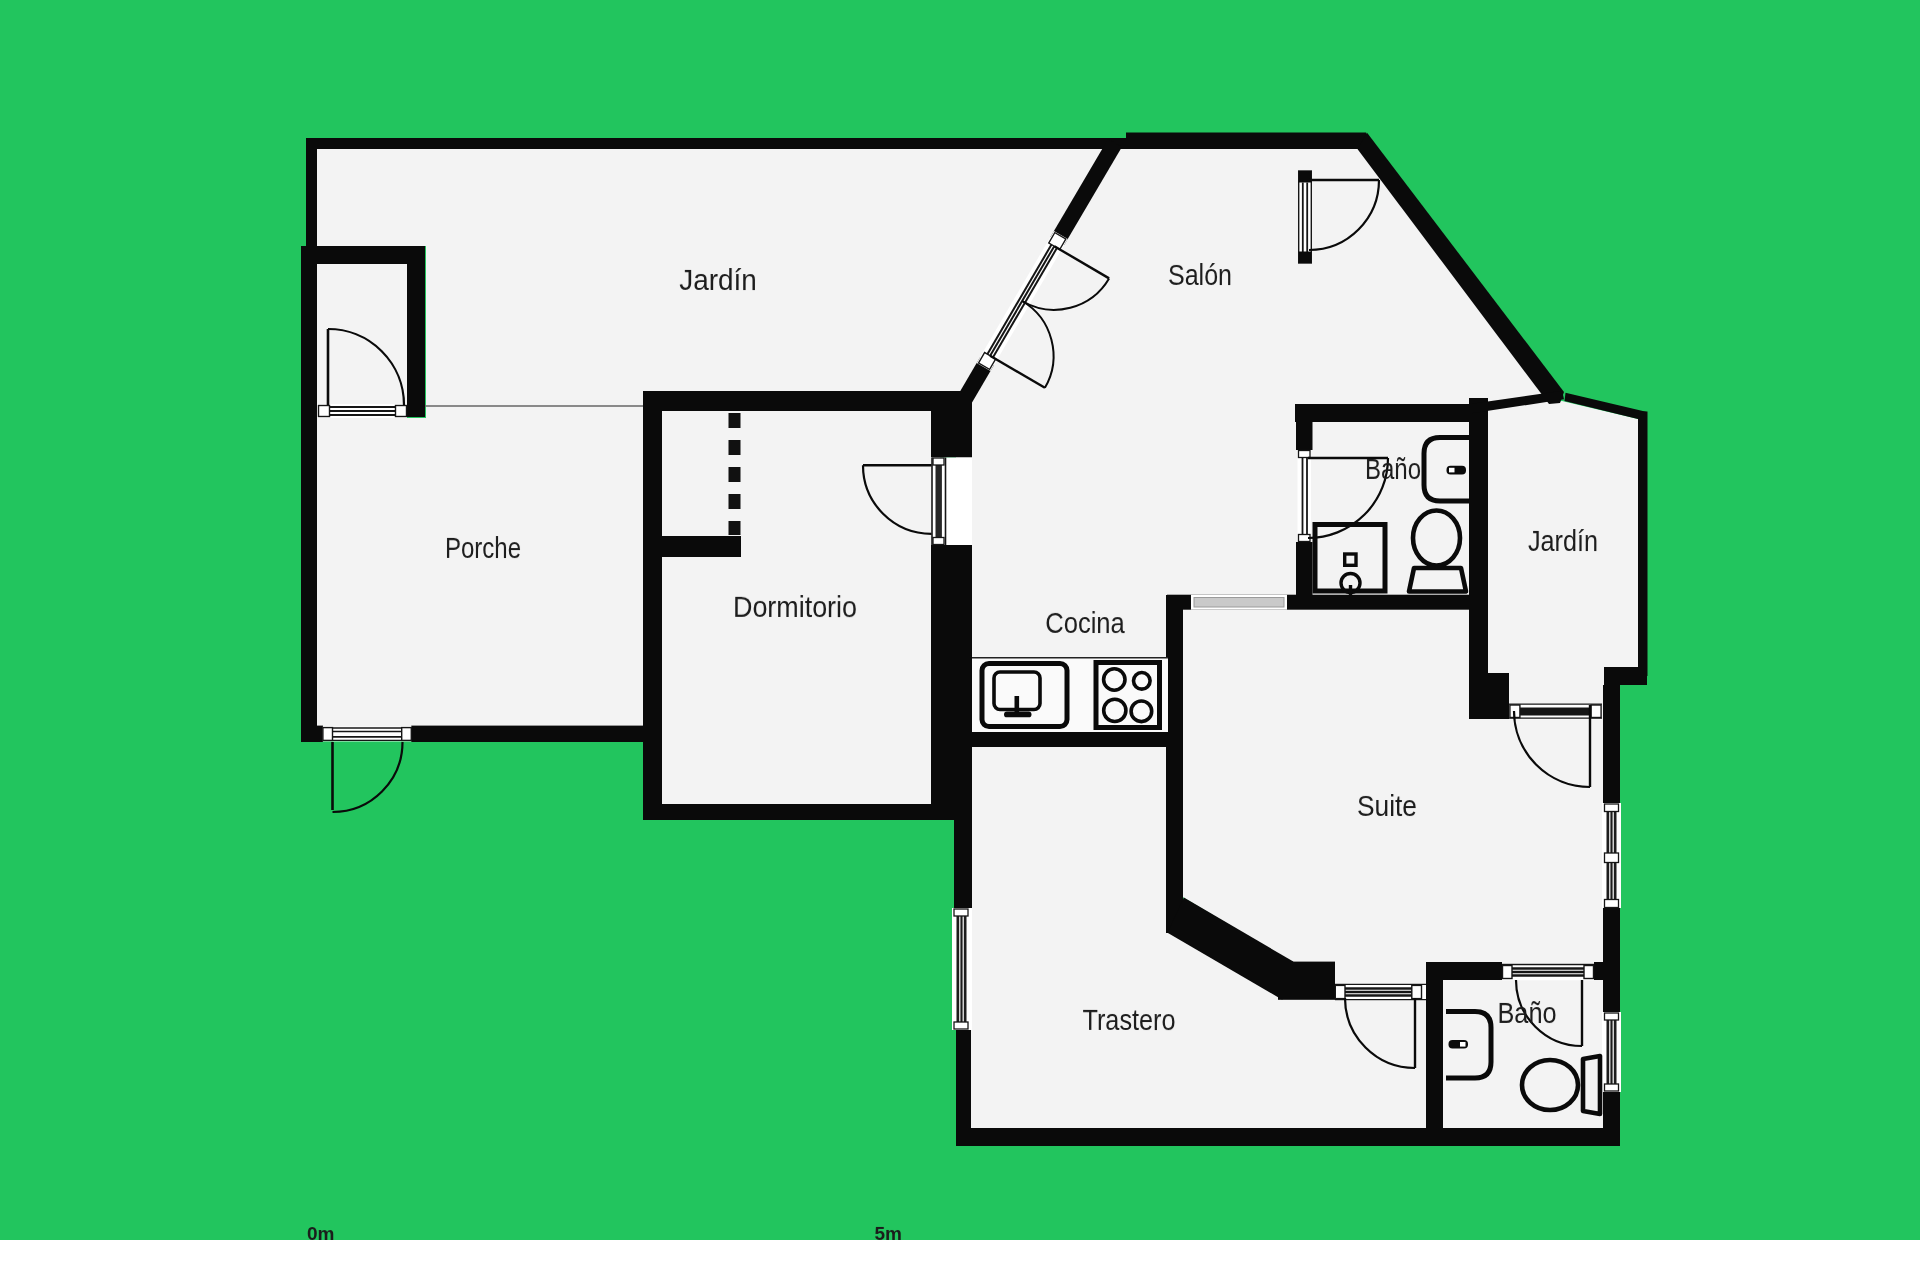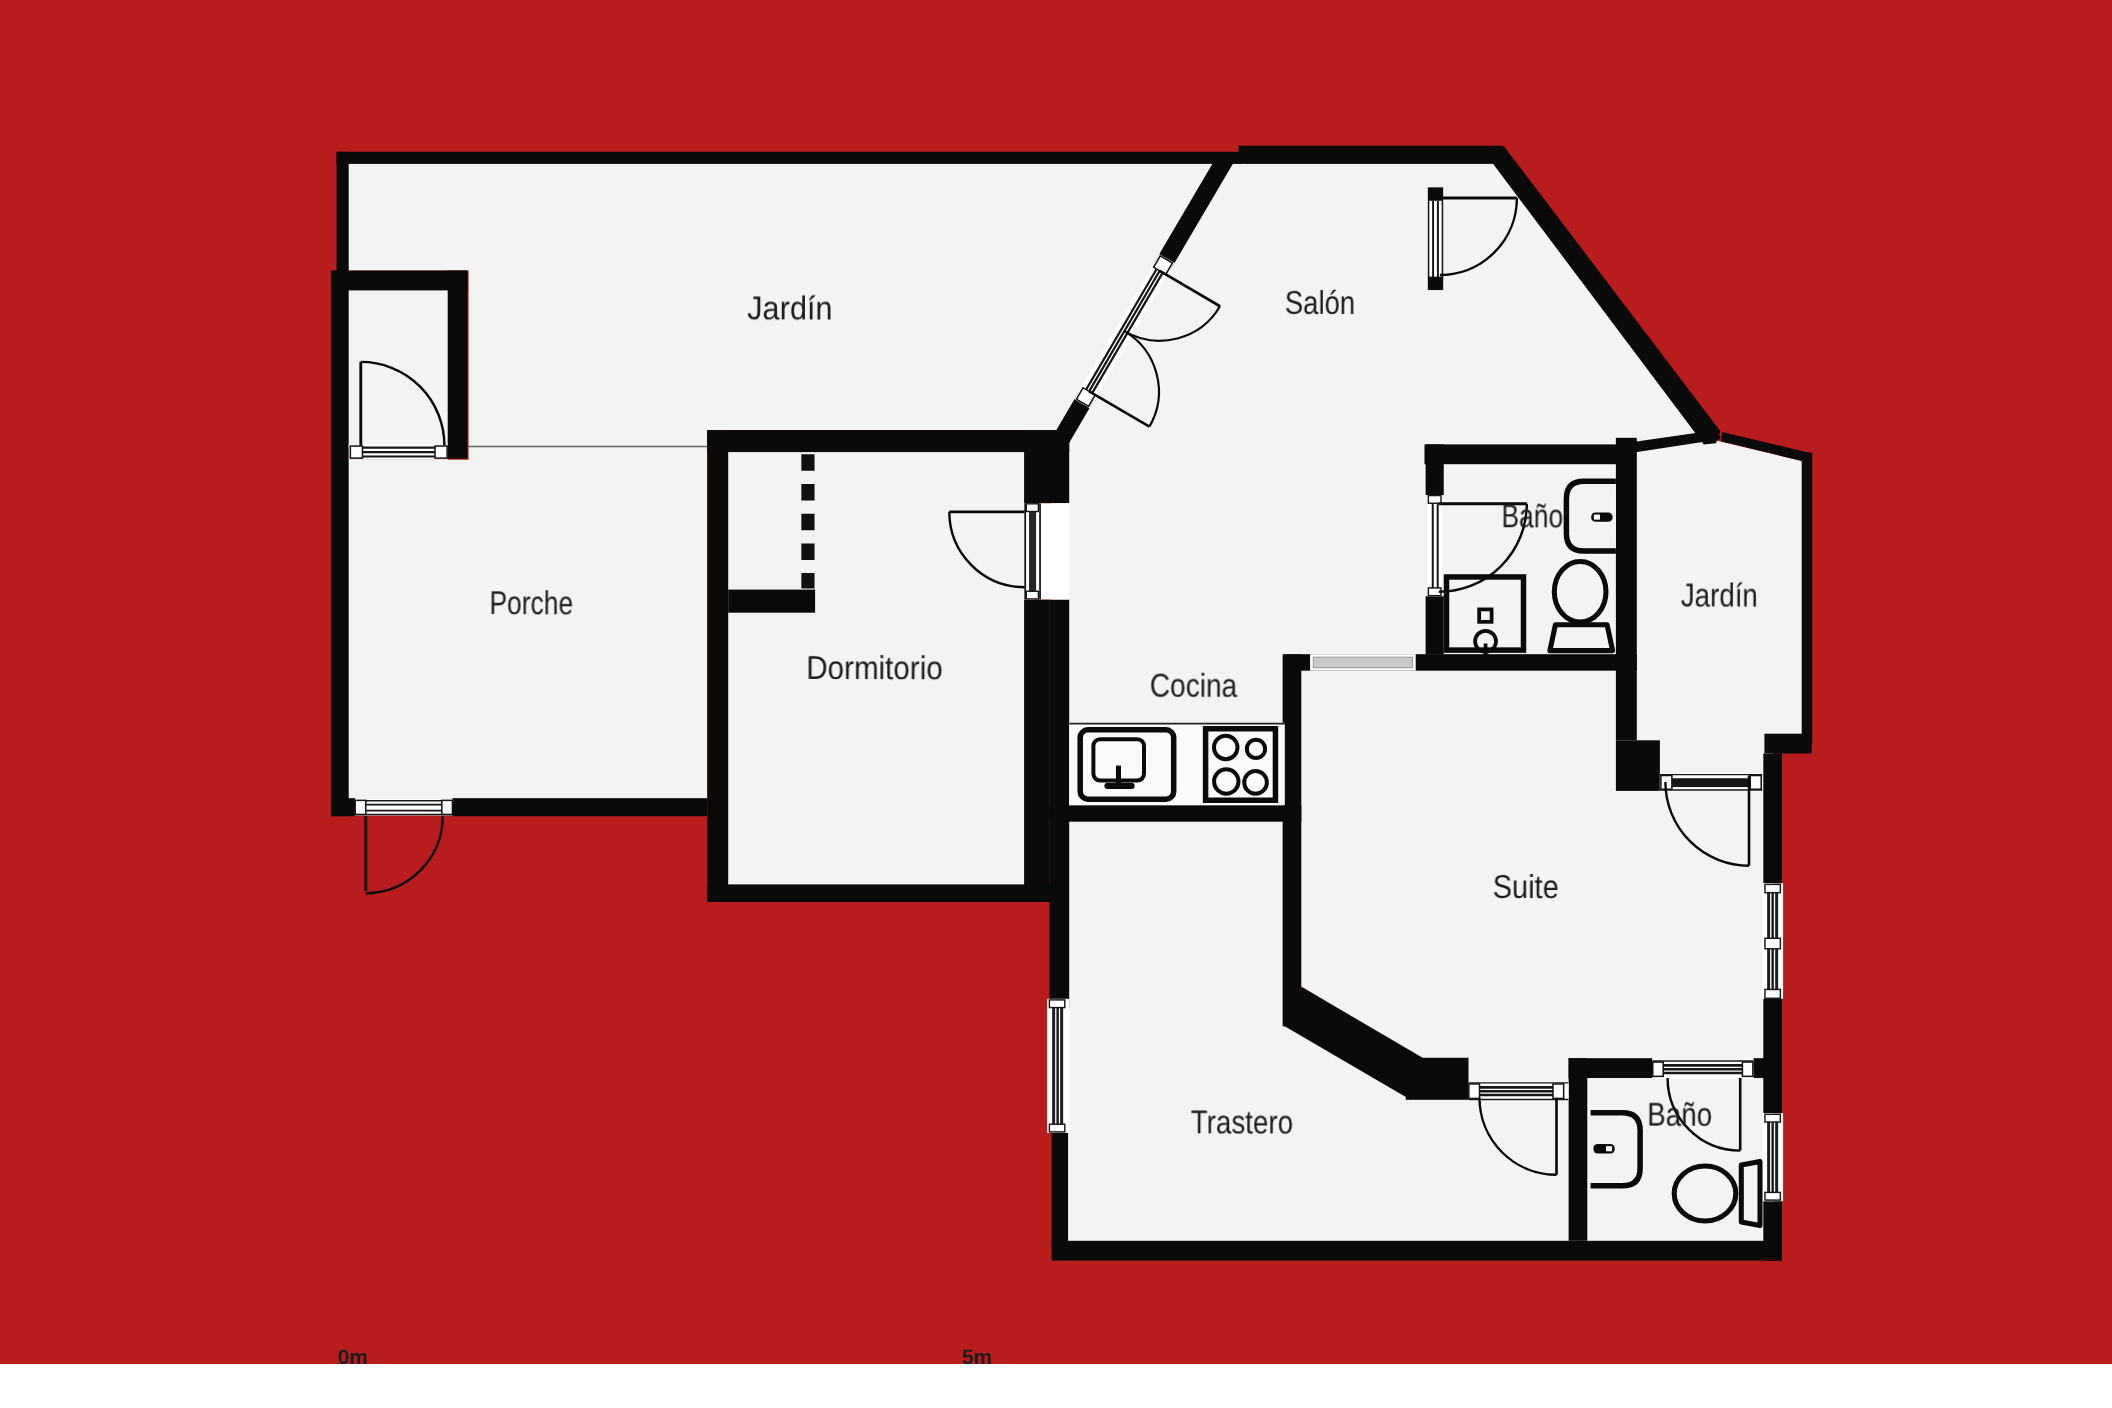--- a/index.html
+++ b/index.html
@@ -1,16 +1,16 @@
 <!DOCTYPE html>
 <html><head>
 <meta charset="utf-8">
 <style>
   html,body{margin:0;padding:0;background:#ffffff;}
-  .wrap{width:1920px;height:1240px;position:relative;overflow:hidden;background:#b91c1c;}
+  .wrap{width:1920px;height:1240px;position:relative;overflow:hidden;background:#22c55e;}
   svg{display:block;}
   text{font-family:"Liberation Sans", sans-serif;fill:#1c1c1c;}
 </style>
 </head>
 <body>
 <div class="wrap">
 <svg width="1920" height="1280" viewBox="0 0 1920 1280" xmlns="http://www.w3.org/2000/svg">
 
 <g fill="#f3f3f3" stroke="none">
 

